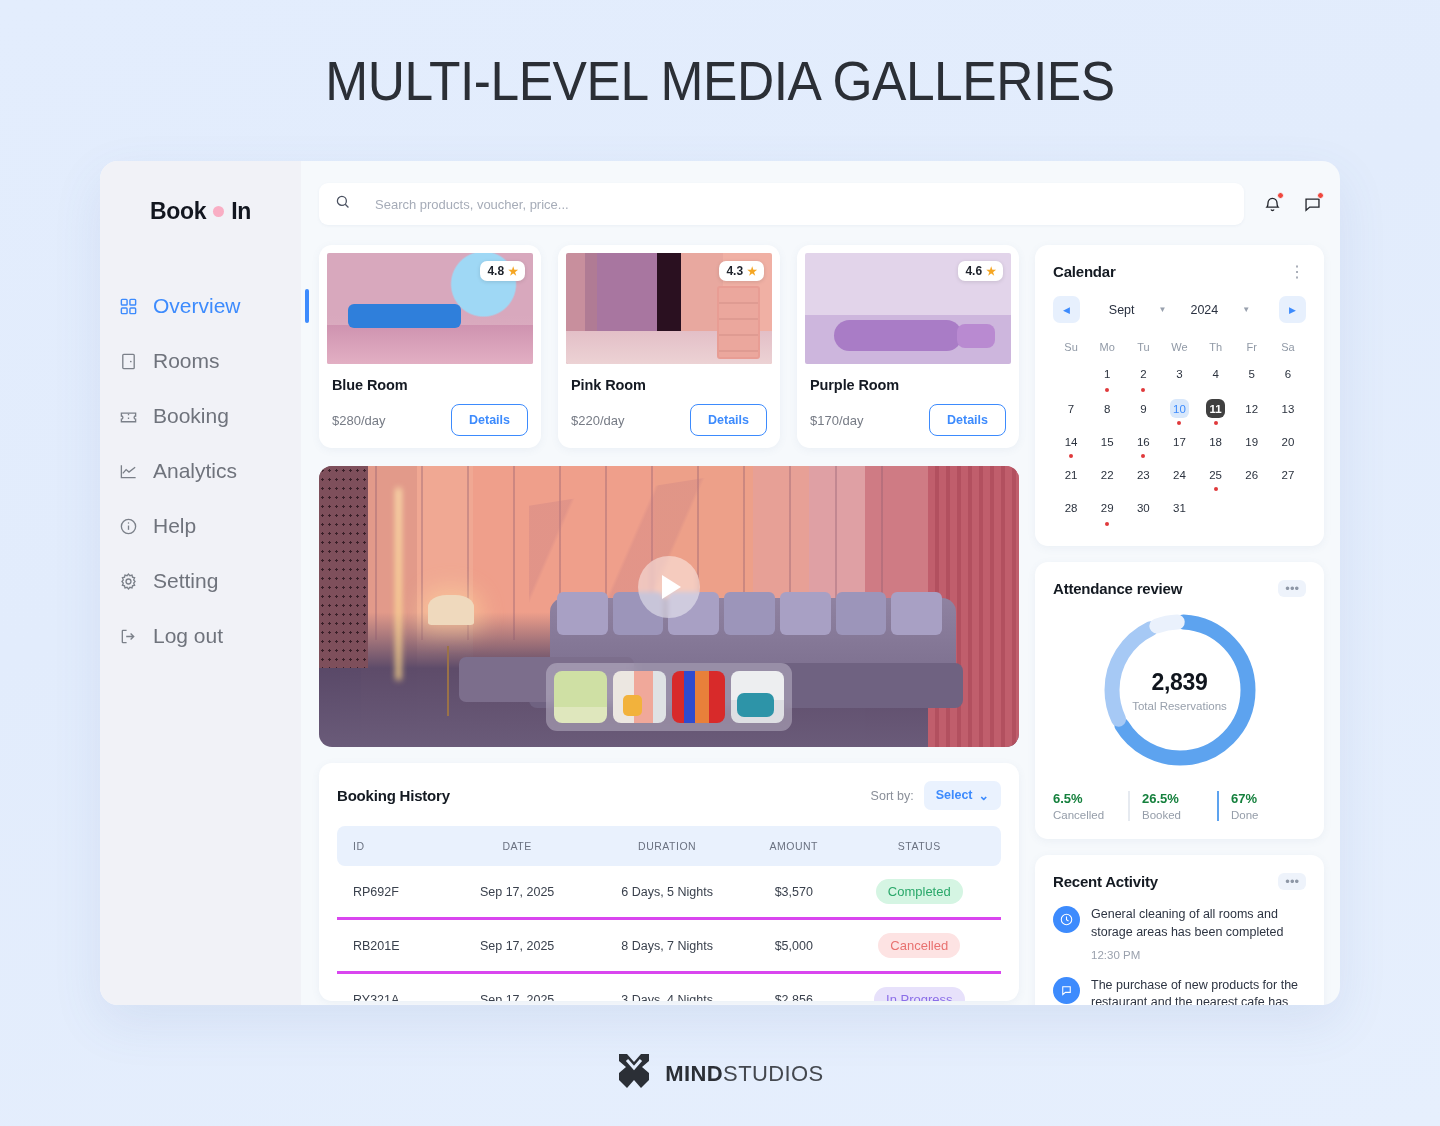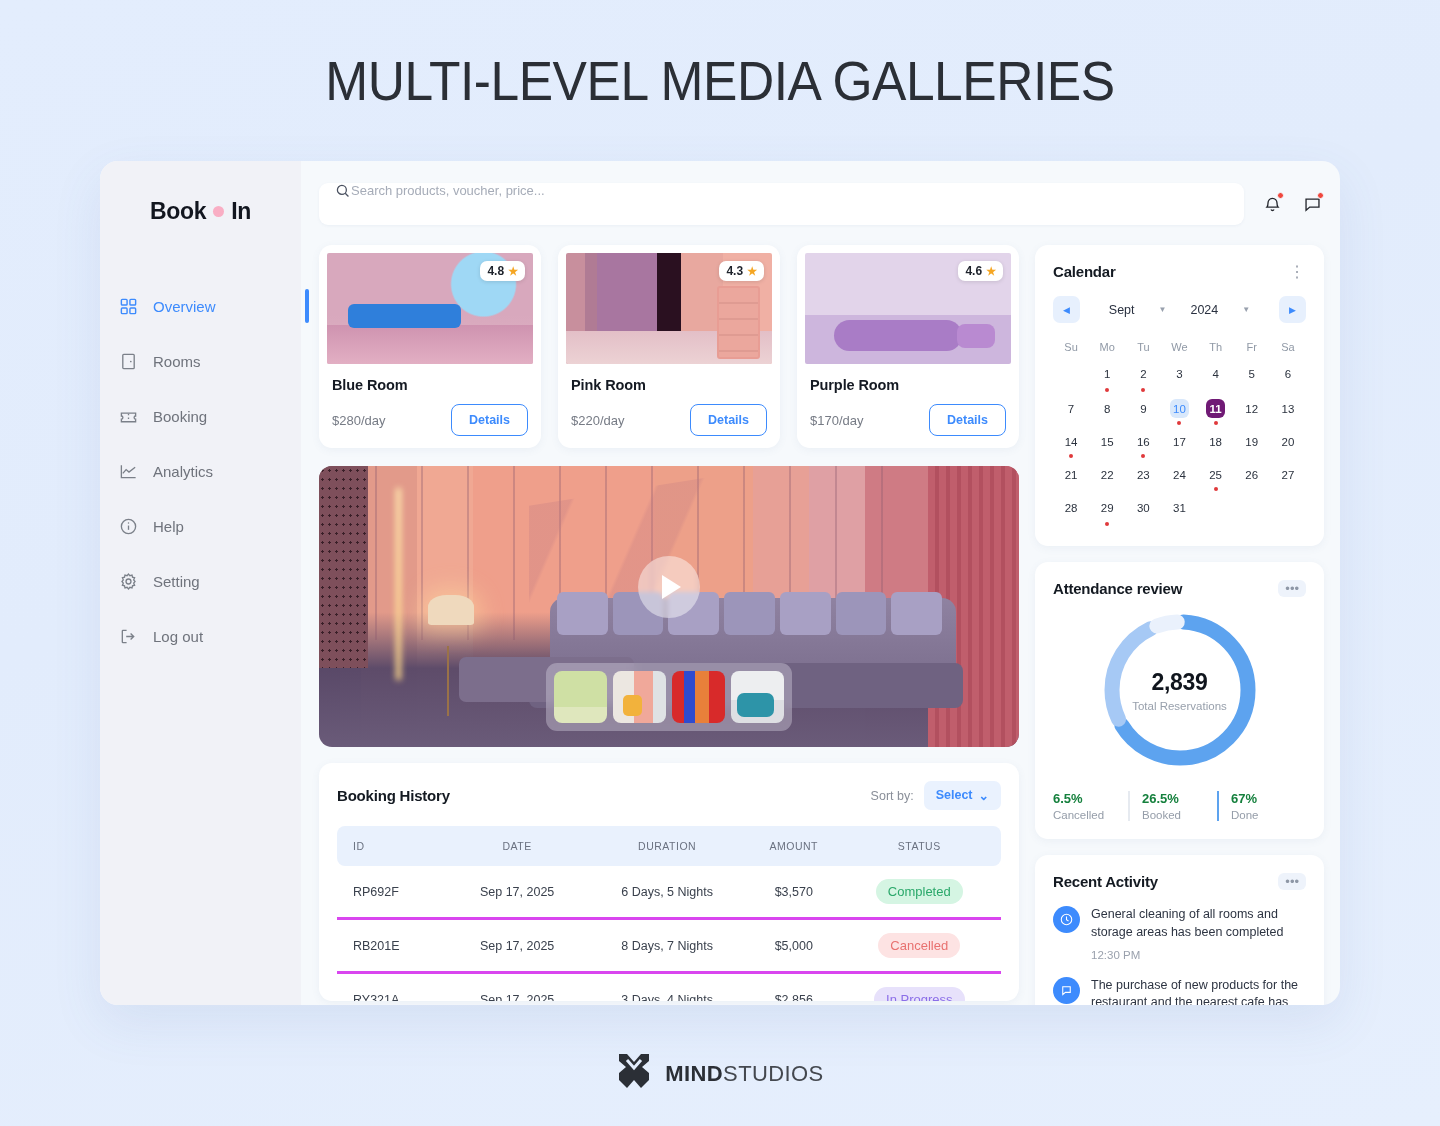--- a/index.html
+++ b/index.html
@@ -49,39 +49,39 @@
     gap: 7px; height: 48px;
   }
   .logo-dot {
     width: 11px; height: 11px; border-radius: 50%;
     background: #f9aec4; display: inline-block;
   }
   .nav { margin-top: 52px; }
   .nav-item {
     display: flex; align-items: center; gap: 15px;
     height: 38px; padding-left: 18px; margin-bottom: 17px;
-    color: #6f737c; font-size: 15px; position: relative;
+    color: #6f737c; font-size: 21px; position: relative;
     cursor: pointer;
   }
   .nav-item.active { color: #3d8bfd; font-weight: 500; }
   .nav-item .ico { width: 20px; height: 20px; flex: 0 0 20px;
     display:flex; align-items:center; justify-content:center; }
   .nav-item svg { width: 19px; height: 19px; }
   .active-bar {
     position: absolute; right: -8px; top: 2px;
     width: 4px; height: 34px; background: #3d8bfd; border-radius: 3px;
   }
 
   
   .main { flex: 1; position: relative; padding: 22px 16px 0 18px;
           overflow: hidden; }
   .topbar { display: flex; align-items: center; gap: 16px; height: 42px; }
   .search {
     flex: 1; height: 42px; background: #fff; border-radius: 9px;
-    display: flex; align-items: flex-start; gap: 0; padding: 0 16px;
+    display: flex; align-items: center; gap: 24px; padding: 0 16px;
     box-shadow: 0 1px 3px rgba(90,110,150,0.07);
   }
   .search input {
     border: 0; outline: 0; flex: 1; font-size: 13px; color: #9aa0ab;
     font-family: inherit; background: transparent;
   }
   .search input::placeholder { color: #a6acb8; }
   .icon-btn { position: relative; width: 24px; height: 24px; cursor: pointer;
               display:flex; align-items:center; justify-content:center;}
   .badge-dot {
@@ -330,21 +330,21 @@
   .cal-grid { display:grid; grid-template-columns: repeat(7,1fr); margin-top:12px; }
   .cal-dow { font-size:11px; color:#9099a6; text-align:center; padding:6px 0; }
   .cal-day {
     font-size:11.5px; color:#2b323e; text-align:center; padding:5px 0 9px 0;
     position:relative; cursor:pointer;
   }
   .cal-day span.n {
     display:inline-flex; width:19px; height:19px; border-radius:6px;
     align-items:center; justify-content:center;
   }
-  .cal-day.sel span.n { background:#701a75; color:#fff; font-weight:600; }
+  .cal-day.sel span.n { background:#404040; color:#fff; font-weight:600; }
   .cal-day.soft span.n { background:#d9e8fb; color:#3d8bfd; }
   .cal-day .d {
     position:absolute; left:50%; bottom:2px; transform:translateX(-50%);
     width:4px; height:4px; border-radius:50%; background:#e0393b;
   }
 
   
   .donut-wrap { display:flex; justify-content:center; margin-top: 8px; }
   .donut { position:relative; width:170px; height:170px; }
   .donut-center {

